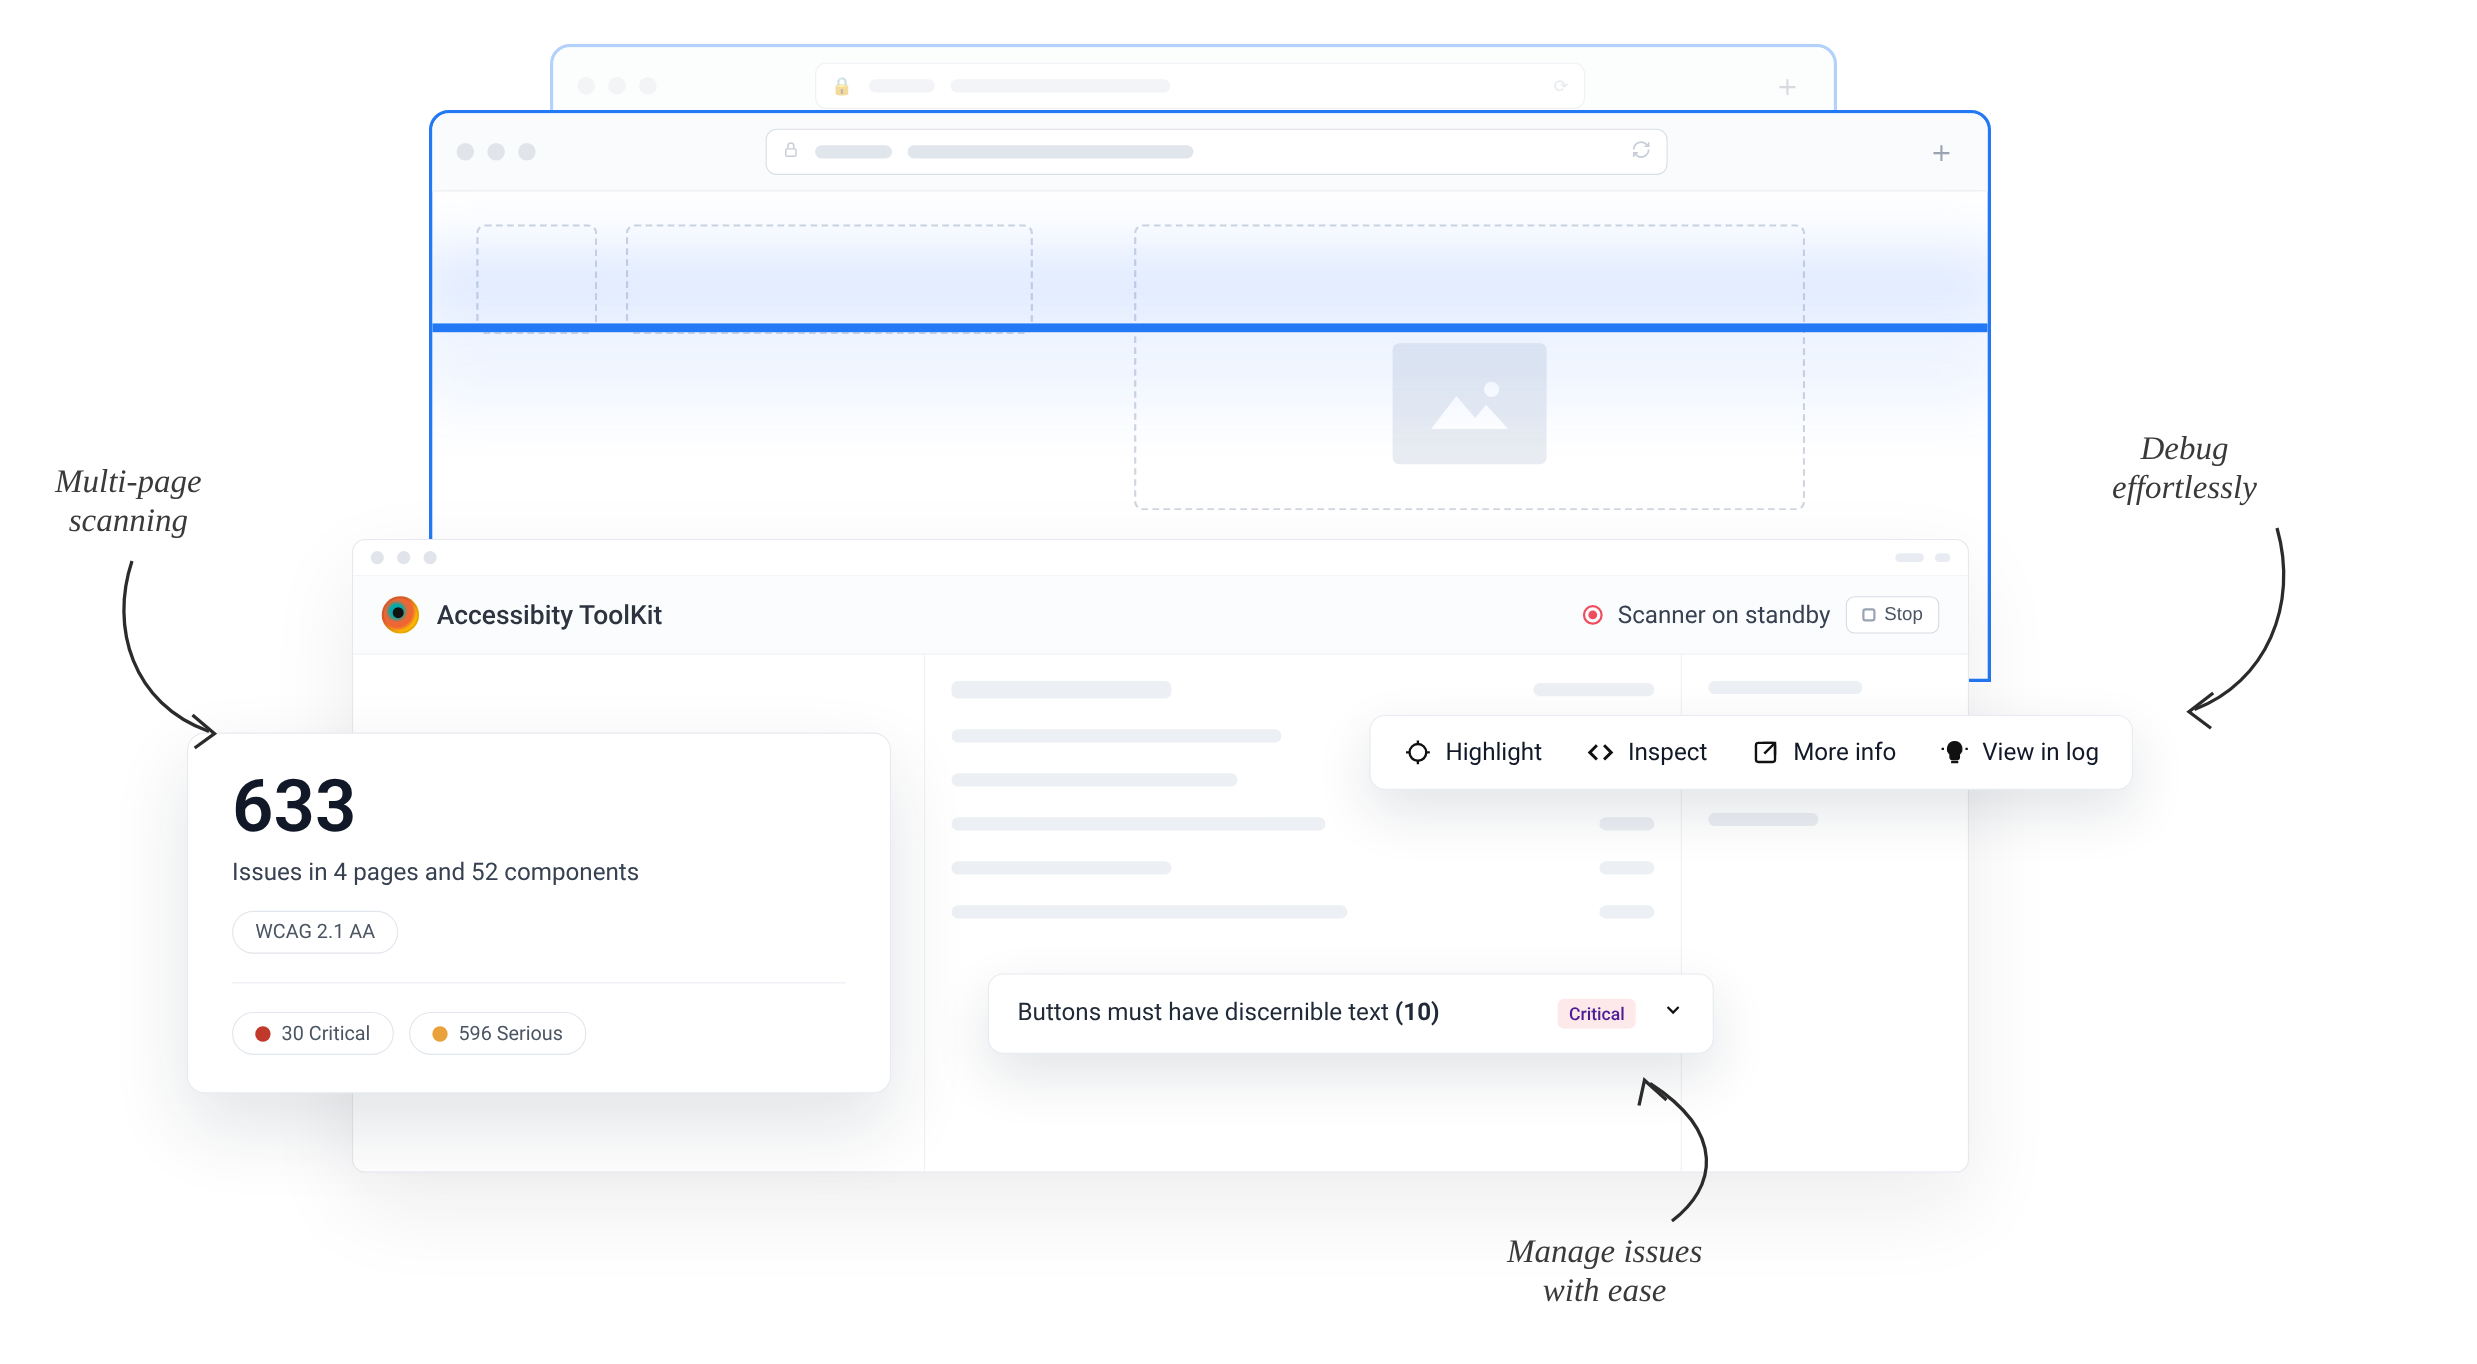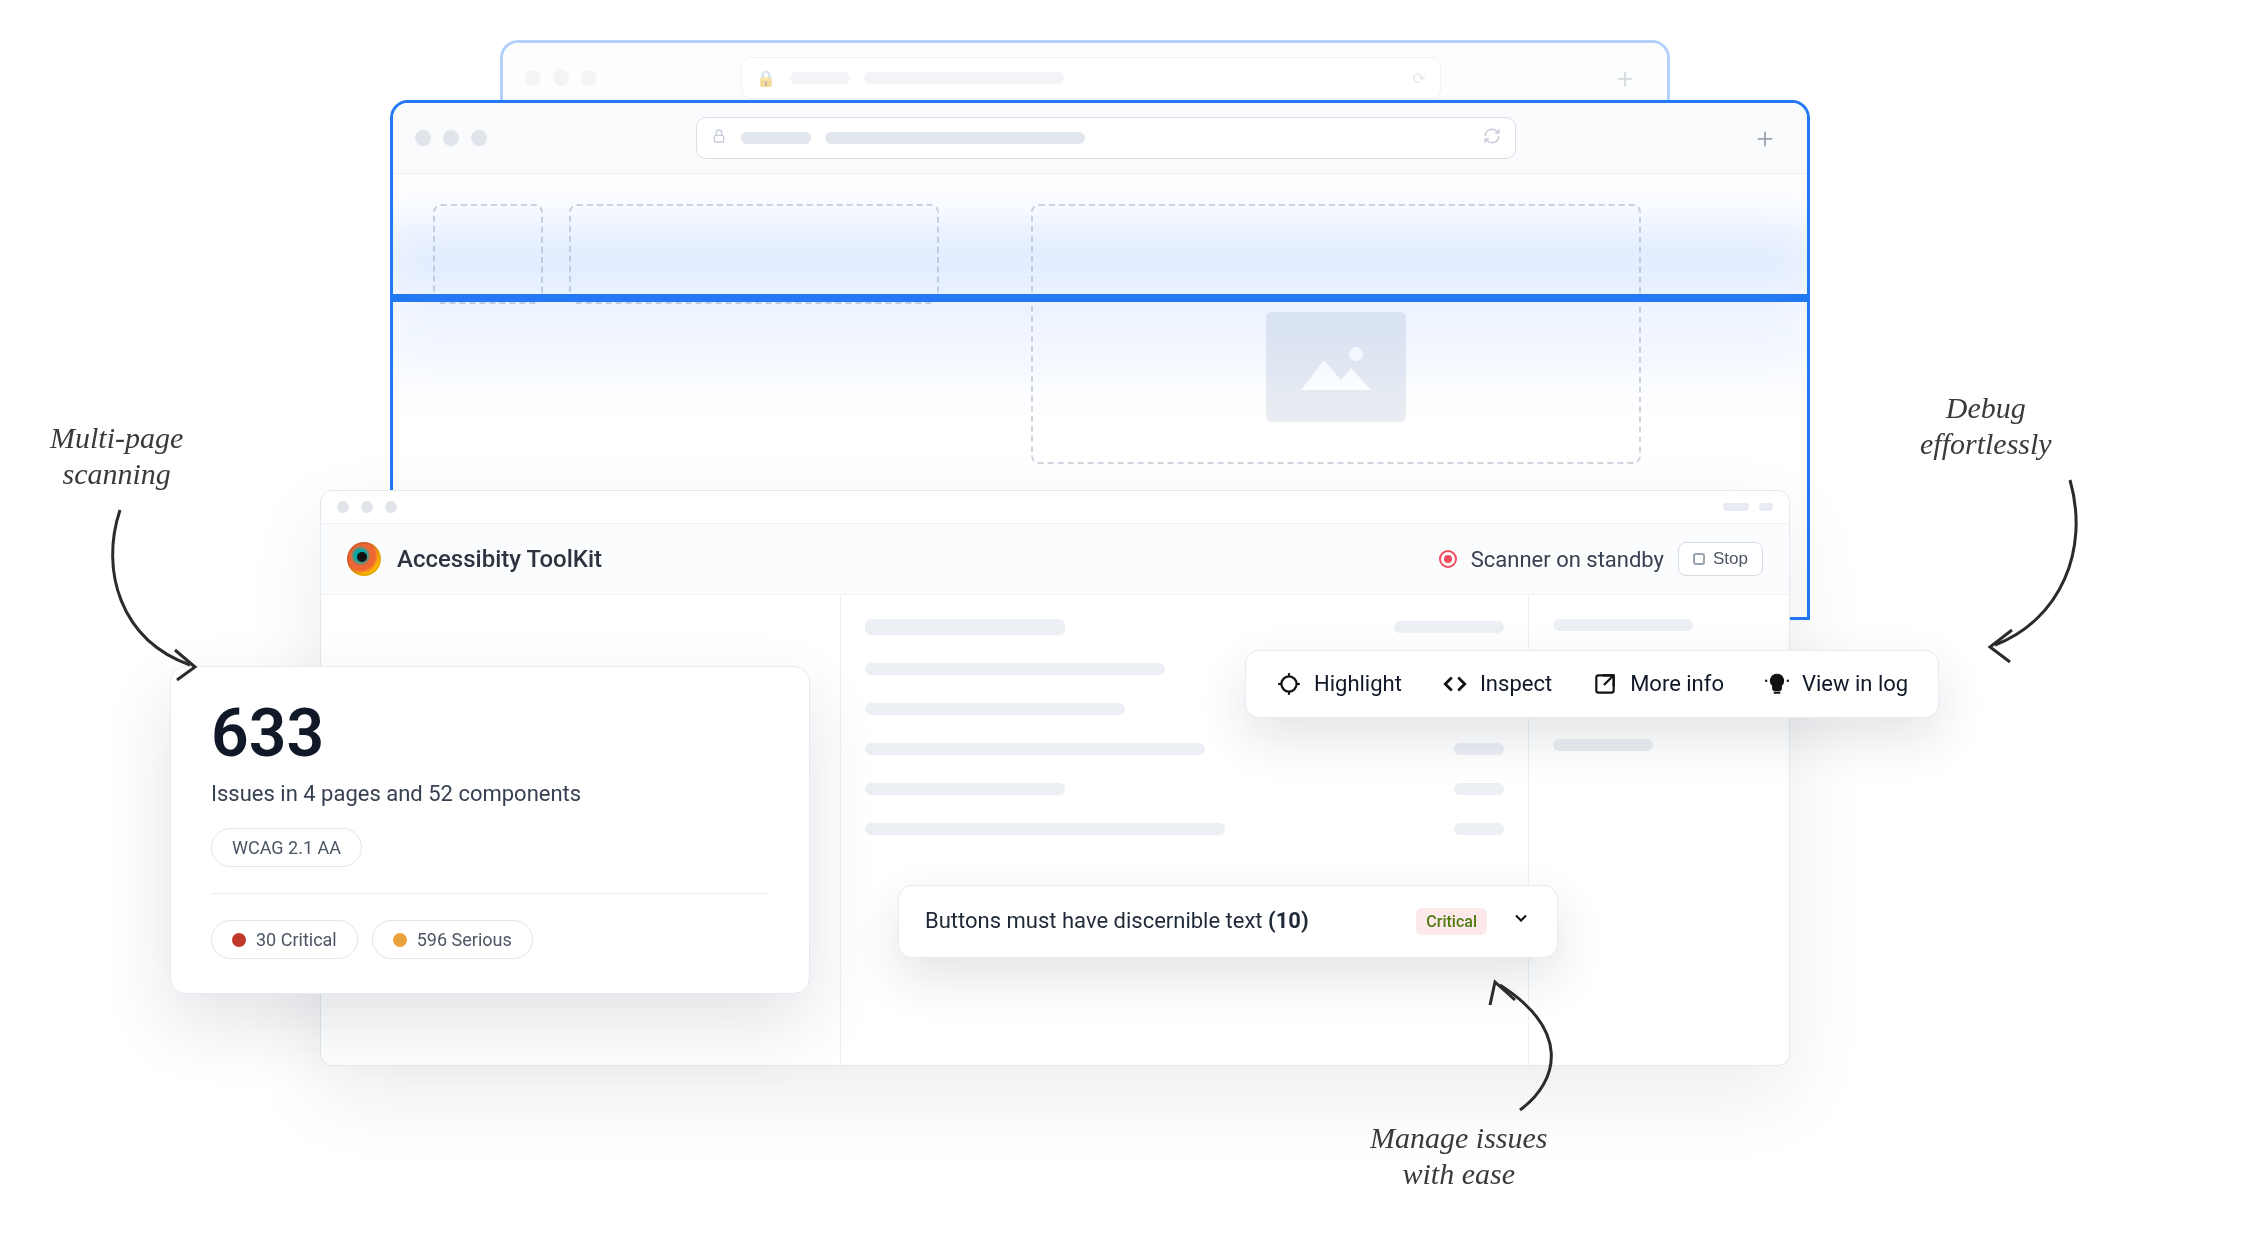--- a/index.html
+++ b/index.html
@@ -186,37 +186,37 @@
     border:1.5px solid #e7eaf0;
     border-radius:14px;
     box-shadow:0 20px 50px rgba(20,30,50,0.12);
     padding:22px 26px;
     display:flex;gap:18px;
     width: 660px;
   }
   .issue-title{font-size:22px;color:#1f2937;}
   .issue-title .count{font-weight:700;}
   .tag-critical{
-    background:#fde8ea;color:#4d7c0f;border-radius:6px;
+    background:#fde8ea;color:#4c1d95;border-radius:6px;
     padding:4px 10px;font-size:16px;font-weight:500;
     margin-left:auto;
   }
   .chev{font-size:20px;color:#1f2937;margin-left:6px;}
 
   
   .action-bar {
     position:absolute;
     background:#fff;
     border:1.5px solid #e7eaf0;
     border-radius:14px;
     box-shadow:0 20px 50px rgba(20,30,50,0.12);
     padding:20px 30px;
     display:flex;align-items:center;gap:40px;
   }
-  .action{display:flex;gap:12px;font-size:22px;color:#111827;}
+  .action{display:flex;align-items:center;gap:12px;font-size:22px;color:#111827;}
   .action svg{width:26px;height:26px;}
 
 </style>
 </head>
 <body>
 
 <div class="browser-window" style="left:500px; top:40px; width:1170px; height:80px; opacity:0.4; border-color:#418df8;">
   <div class="browser-toolbar">
     <div class="traffic-lights">
         <span></span>

